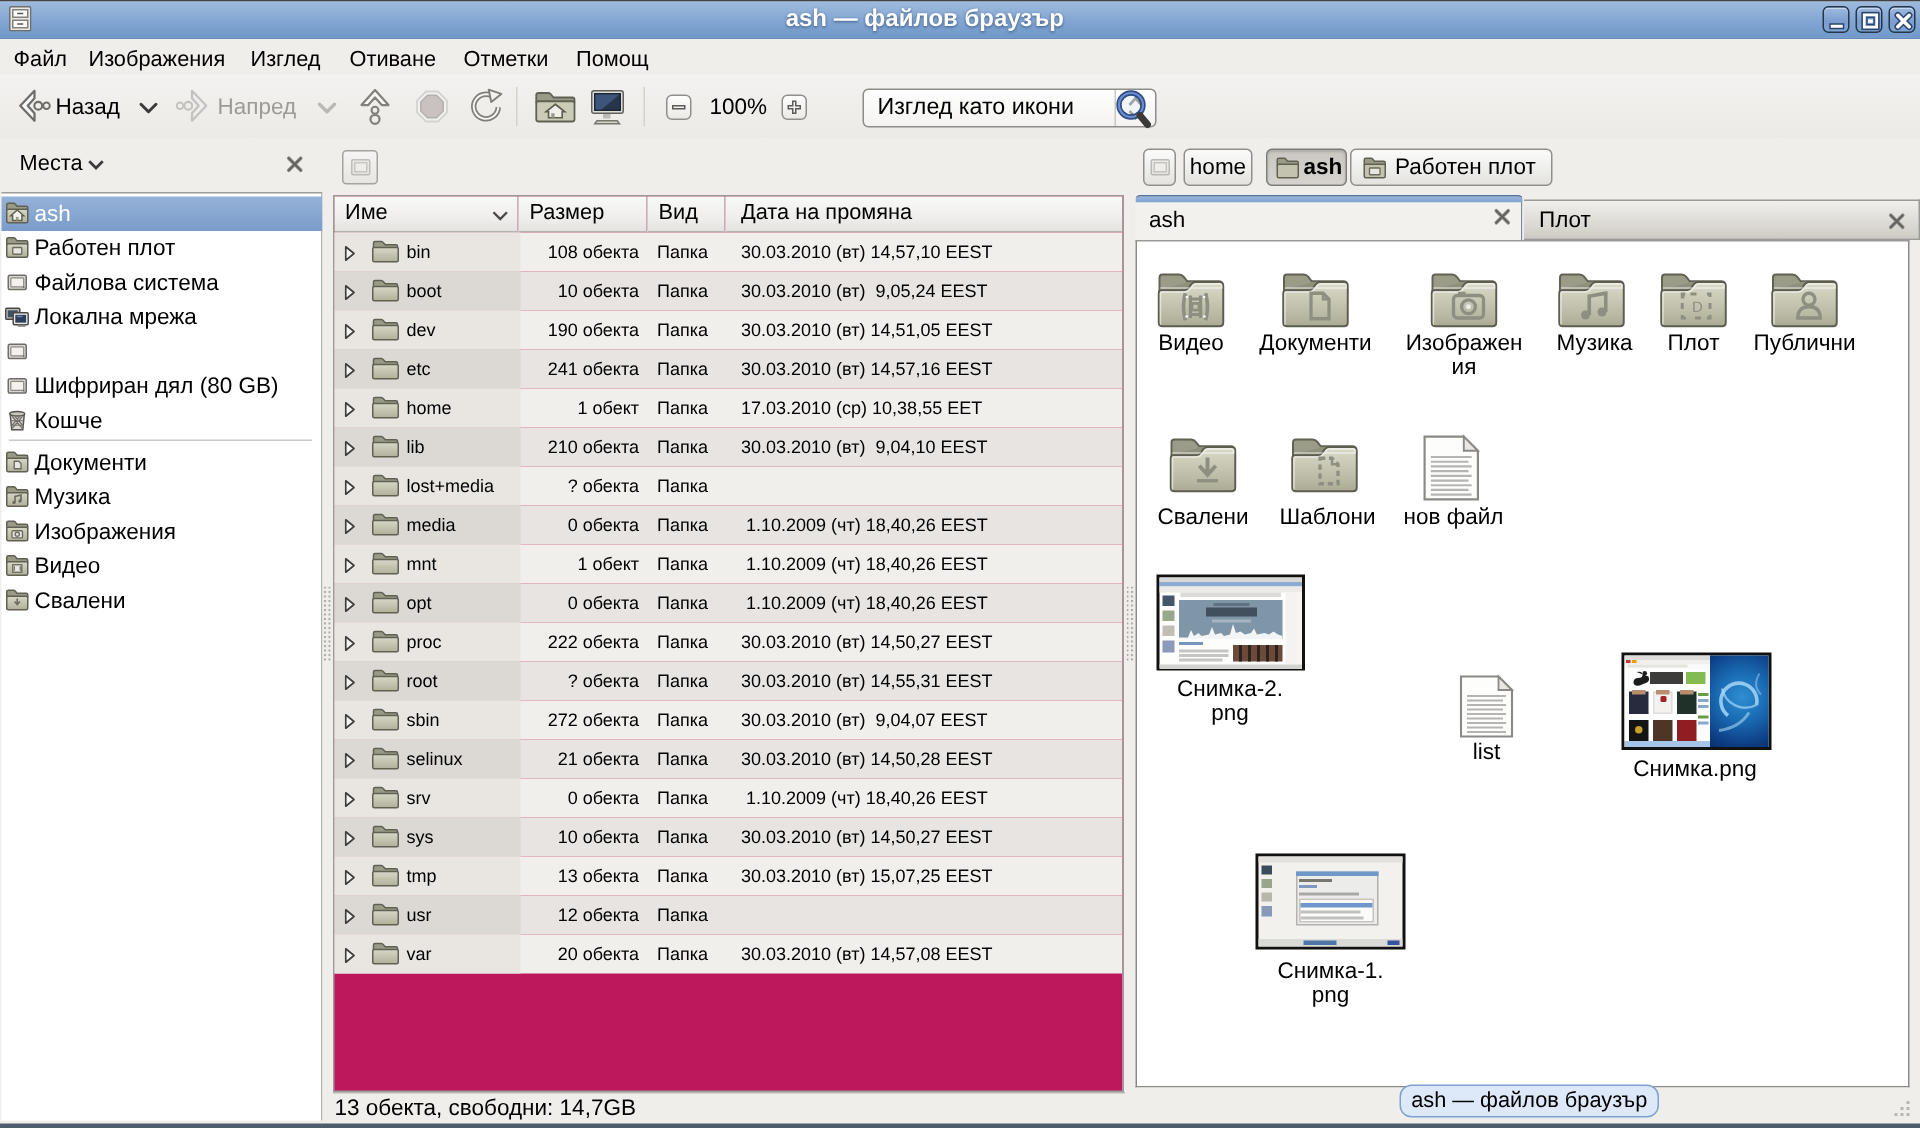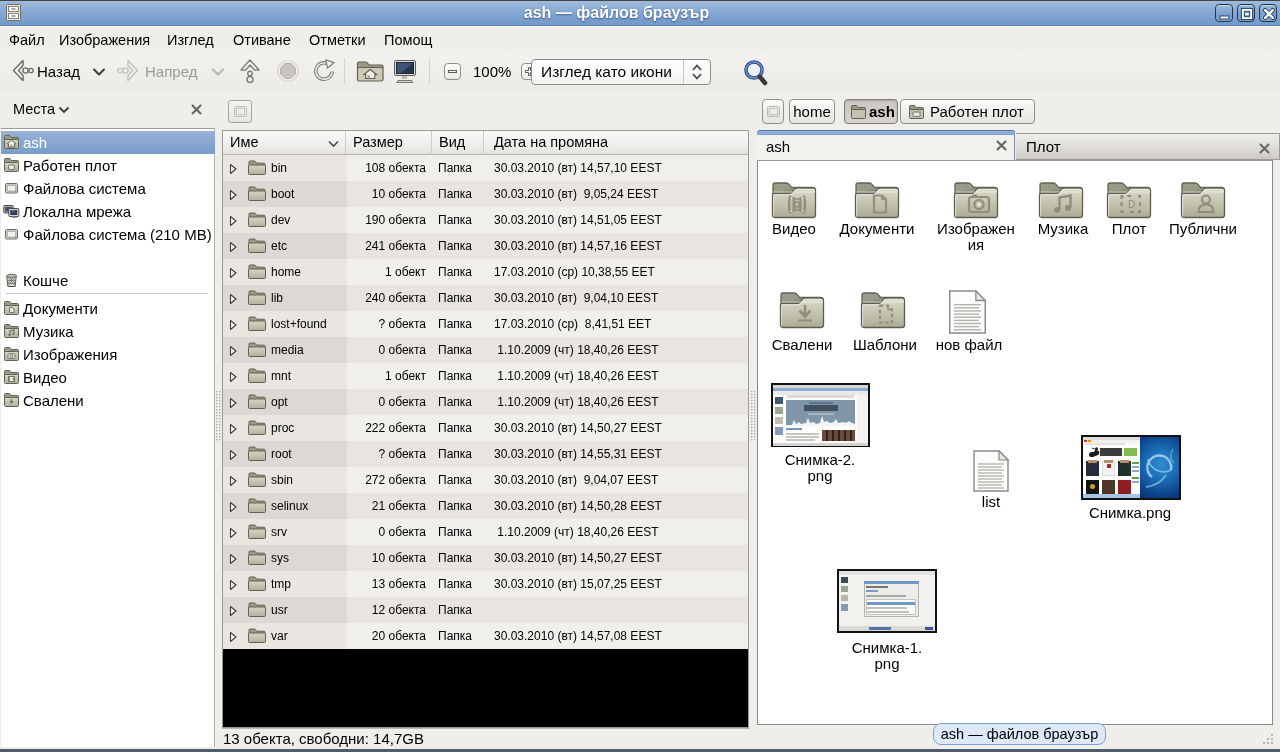--- a/index.html
+++ b/index.html
@@ -18,35 +18,35 @@
 
 #menubar{position:absolute;left:0;top:27px;width:1280px;height:23px;background:#efeeeb;padding-left:9px}
 #menubar span{position:absolute;top:3px;height:20px;line-height:20px;font-size:14.5px}
 #menubar span:first-child{padding-left:0}
 
 #toolbar{position:absolute;left:0;top:50px;width:1280px;height:42px;background:linear-gradient(#f3f2f0,#ebeae6)}
 .tsep{position:absolute;top:8px;width:1px;height:26px;background:#d4d2cd}
 .tlabel{position:absolute;top:14px}
 .gray{color:#9d9b97}
 .zoombtn{position:absolute;top:13px;width:17px;height:17px;border:1px solid #918f8b;border-radius:4px;background:linear-gradient(#fdfdfc,#eceae6)}
-#combo{position:absolute;left:531px;top:9px;width:180px;height:26px;border:1px solid #8e8c88;border-radius:4px;background:linear-gradient(#fefefe,#f4f3f1);line-height:24px;padding-left:9px;font-size:15.5px}
+#combo{position:absolute;left:575px;top:9px;width:196px;height:26px;border:1px solid #8e8c88;border-radius:4px;background:linear-gradient(#fefefe,#f4f3f1);line-height:24px;padding-left:9px;font-size:15.5px}
 #combo .dd{position:absolute;right:0;top:0;width:27px;height:24px;border-left:1px solid #c9c7c3}
 
 #side-head{position:absolute;left:0;top:92px;width:215px;height:36px;background:#efeeeb}
 #side-head .t{position:absolute;left:13px;top:9px;font-size:14.5px}
 #sidebar{position:absolute;left:1px;top:128px;width:214px;height:619px;background:#fff;border-top:1px solid #9c9a96;border-right:1px solid #b5b3ae}
 .srow{position:absolute;left:0;width:214px;height:23px;line-height:23px;font-size:15px}
 .srow .lbl{position:absolute;left:22px;top:0;white-space:nowrap}
 .srow svg{position:absolute;left:2px;top:3px}
 .srow.sel{background:linear-gradient(#96b2d8,#7a9cca);color:#fff}
 
 .split{position:absolute;top:92px;height:656px;width:7px;background:#efeeeb}
 
 #locbtn{position:absolute;left:228px;top:100px;width:24px;height:23px;border:1px solid #a5a3a0;border-radius:3px;background:linear-gradient(#f6f5f3,#e7e5e1)}
-#listwrap{position:absolute;left:222px;top:130px;width:527px;height:598px;border:1px solid #9c9a96;background:#000000}
+#listwrap{position:absolute;left:222px;top:130px;width:527px;height:598px;border:1px solid #9c9a96;background:#be185d}
 .lhead{position:absolute;top:0;height:24px;background:linear-gradient(#f9f9f8,#edecea 70%,#e4e2df);border-right:1px solid #cfcdc9;border-bottom:1px solid #b5b3af;line-height:23px;font-size:14.5px}
 .lhead .ht{position:absolute;left:7px;top:0}
 .lrow{position:absolute;left:0;width:525px;height:26px;line-height:26px;font-size:12px}
 .lrow .c1{position:absolute;left:0;top:0;width:124px;height:26px}
 .lrow.odd{background:#f0efec}.lrow.odd .c1{background:#e9e6e1}
 .lrow.even{background:#e7e4e1}.lrow.even .c1{background:#dcd8d3}
 .lrow .nm{position:absolute;left:48px;top:0}
 .lrow .sz{position:absolute;left:124px;width:79px;text-align:right;top:0}
 .lrow .tp{position:absolute;left:215px;top:0}
 .lrow .dt{position:absolute;left:271px;top:0}
@@ -226,21 +226,28 @@
           <circle cx="12.8" cy="11.5" r="0.7" fill="#777"></circle>
         </svg>
         <span class="lbl">Файлова система</span>
       </div>
 <div class="srow" style="top:94px">
         <svg width="17" height="16" viewBox="0 0 17 16">
           <rect x="2.5" y="3.5" width="12" height="9.5" rx="1.2" fill="#d9d8d4" stroke="#6e6d69"></rect>
           <rect x="4.2" y="5.2" width="8.6" height="6" rx="0.6" fill="#f2f1ee" stroke="#8b8a86" stroke-width="0.8"></rect>
           <circle cx="12.8" cy="11.5" r="0.7" fill="#777"></circle>
         </svg>
-        <span class="lbl">Файлова система (210 MB)</span>
+      </div>
+<div class="srow" style="top:117px">
+        <svg width="17" height="16" viewBox="0 0 17 16">
+          <rect x="2.5" y="3.5" width="12" height="9.5" rx="1.2" fill="#d9d8d4" stroke="#6e6d69"></rect>
+          <rect x="4.2" y="5.2" width="8.6" height="6" rx="0.6" fill="#f2f1ee" stroke="#8b8a86" stroke-width="0.8"></rect>
+          <circle cx="12.8" cy="11.5" r="0.7" fill="#777"></circle>
+        </svg>
+        <span class="lbl">Шифриран дял (80 GB)</span>
       </div>
 <div class="srow" style="top:140px">
         <svg width="17" height="16" viewBox="0 0 17 16">
           <path d="M3.8 4 L13.2 4 L12.2 14.5 L4.8 14.5 Z" fill="#dcdbd6" stroke="#55544f"></path>
           <ellipse cx="8.5" cy="3.8" rx="5" ry="1.5" fill="#c6c5c0" stroke="#55544f" stroke-width="0.9"></ellipse>
           <path d="M5 5.5 L11.8 13.5 M12 5.5 L5.2 13.5 M6.8 5.5 L12.6 12 M10.2 5.5 L4.6 12 M4.4 8.5 L12.6 8.5 M4.7 11.5 L12.3 11.5" stroke="#73726d" stroke-width="0.8"></path>
         </svg>
         <span class="lbl">Кошче</span>
       </div>
 <div class="srow" style="top:168px">
@@ -440,43 +447,42 @@
           <defs>
             <linearGradient id="gl" x1="0" y1="0" x2="0" y2="1">
               <stop offset="0" stop-color="#d8d7c6"></stop>
               <stop offset="1" stop-color="#b0b09b"></stop>
             </linearGradient>
           </defs>
           <path d="M2 7 L2 3 Q2 2 3 2 L7.2 2 Q8 2 8.6 2.8 L9.8 4.2 L17 4.2 Q18 4.2 18 5.2 L18 7 Z" fill="#9a9b87" stroke="#606153"></path>
           <rect x="1.5" y="6" width="17" height="9.5" rx="1" fill="url(#gl)" stroke="#606153"></rect>
         </svg>
         <span class="nm">lib</span>
-        <span class="sz">240 обекта</span>
+        <span class="sz">210 обекта</span>
         <span class="tp">Папка</span>
         <span class="dt" style="white-space:pre">30.03.2010 (вт)  9,04,10 EEST</span>
       </div>
 <div class="lrow odd" style="top:180px">
         <div class="c1"></div>
         <svg class="exp" width="10" height="12">
           <path d="M1.5 1.5 L7 6 L1.5 10.5 Z" fill="#f6f5f3" stroke="#3f3e3a" stroke-width="1.1" stroke-linejoin="round"></path>
         </svg>
         <svg class="fold" width="20" height="17" viewBox="0 0 20 17">
           <defs>
             <linearGradient id="gl" x1="0" y1="0" x2="0" y2="1">
               <stop offset="0" stop-color="#d8d7c6"></stop>
               <stop offset="1" stop-color="#b0b09b"></stop>
             </linearGradient>
           </defs>
           <path d="M2 7 L2 3 Q2 2 3 2 L7.2 2 Q8 2 8.6 2.8 L9.8 4.2 L17 4.2 Q18 4.2 18 5.2 L18 7 Z" fill="#9a9b87" stroke="#606153"></path>
           <rect x="1.5" y="6" width="17" height="9.5" rx="1" fill="url(#gl)" stroke="#606153"></rect>
         </svg>
-        <span class="nm">lost+found</span>
+        <span class="nm">lost+media</span>
         <span class="sz">? обекта</span>
         <span class="tp">Папка</span>
-        <span class="dt" style="white-space:pre">17.03.2010 (ср)  8,41,51 EET</span>
       </div>
 <div class="lrow even" style="top:206px">
         <div class="c1"></div>
         <svg class="exp" width="10" height="12">
           <path d="M1.5 1.5 L7 6 L1.5 10.5 Z" fill="#f6f5f3" stroke="#3f3e3a" stroke-width="1.1" stroke-linejoin="round"></path>
         </svg>
         <svg class="fold" width="20" height="17" viewBox="0 0 20 17">
           <defs>
             <linearGradient id="gl" x1="0" y1="0" x2="0" y2="1">
               <stop offset="0" stop-color="#d8d7c6"></stop>

